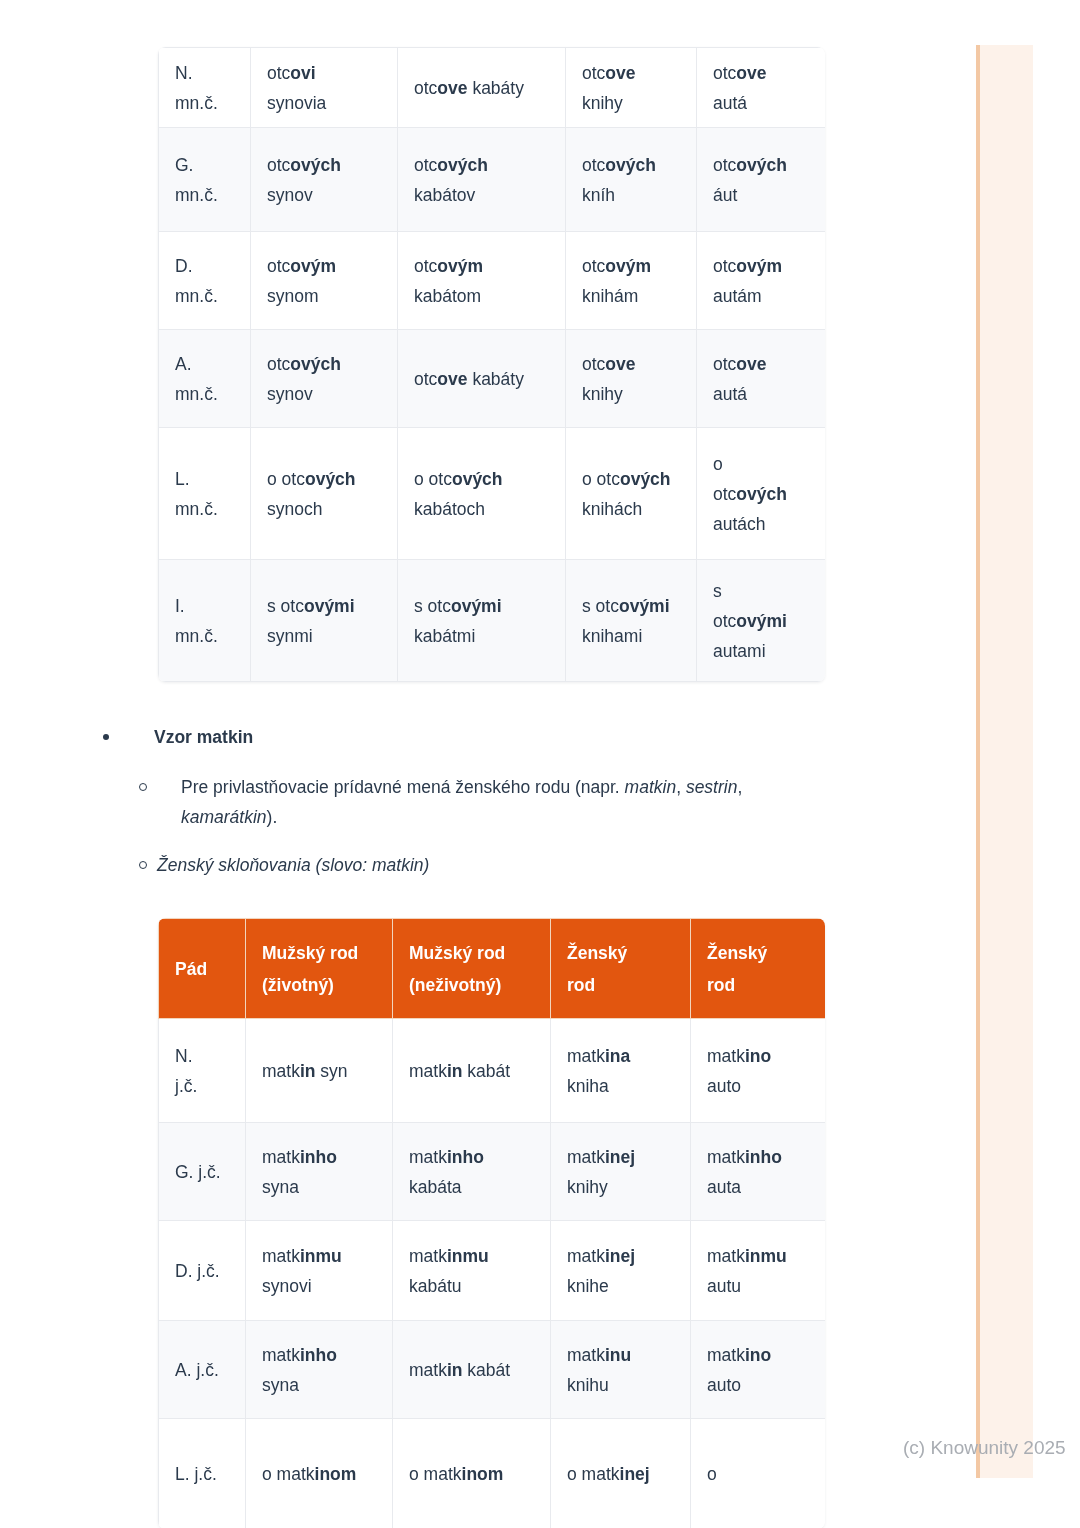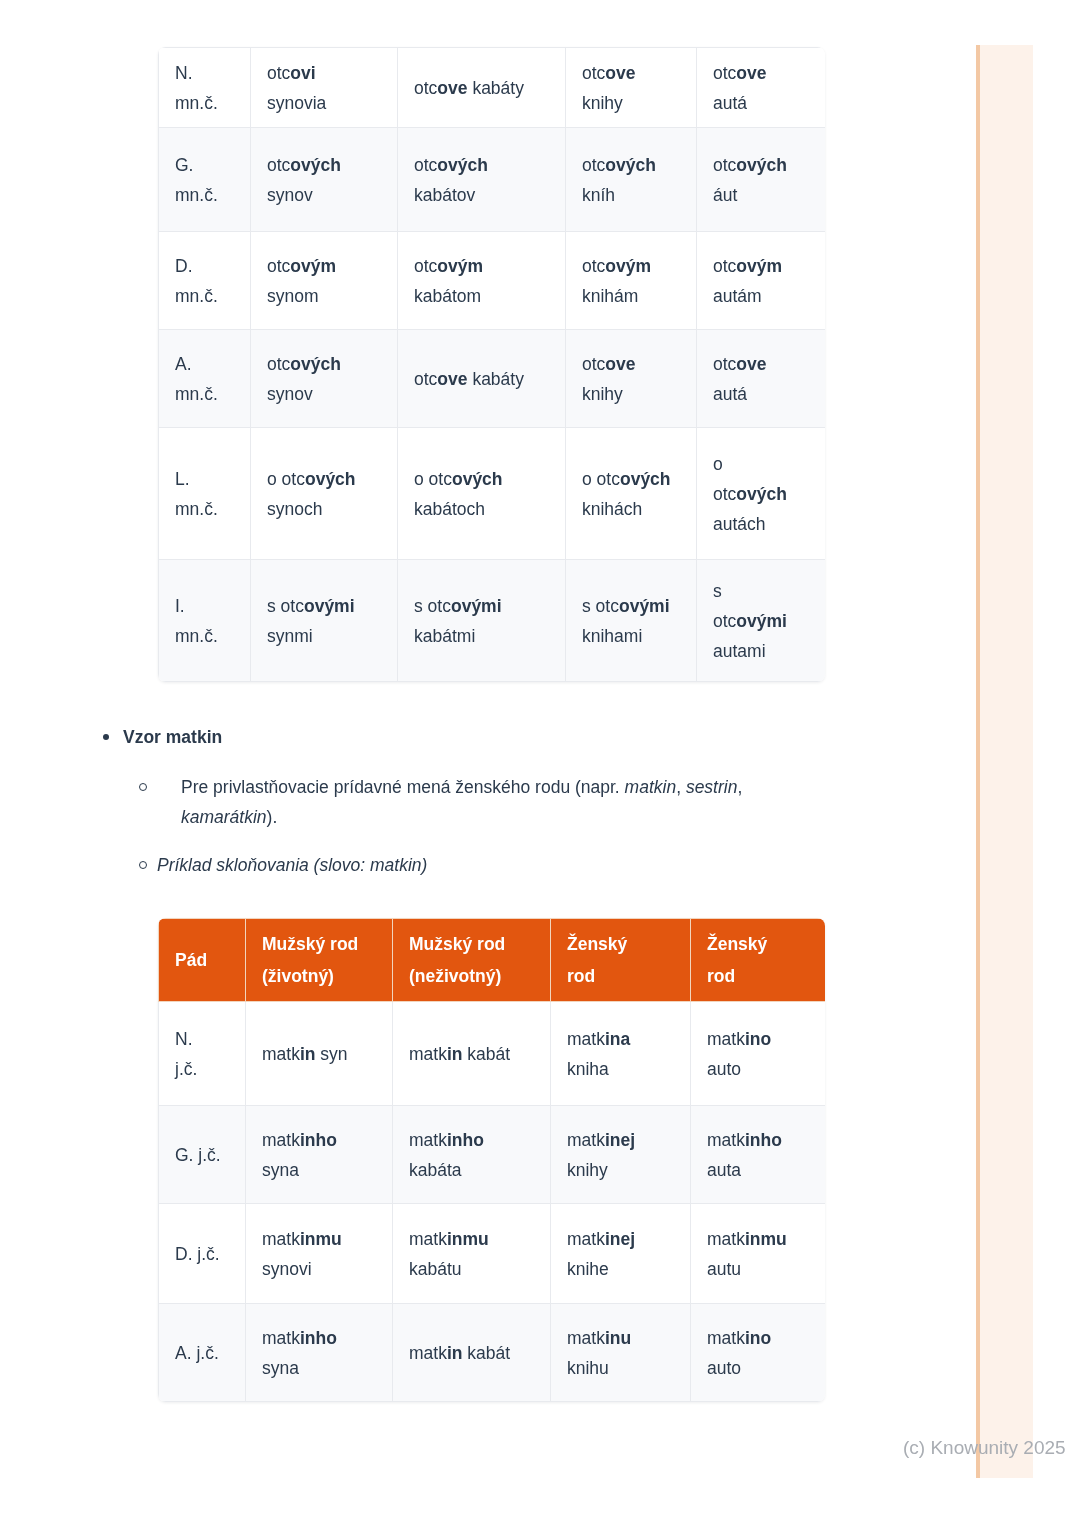--- a/index.html
+++ b/index.html
@@ -49,39 +49,39 @@
     background:var(--accent_orange);
     color:#ffffff;
     font-weight:700;
     line-height:32px;
     border-color:var(--header_divider);
   }
   
   .t1 tr.rA{height:80px;}  .t1 tr.rB{height:104px;}
   .t1 tr.rC{height:98px;}  .t1 tr.rD{height:98px;}
   .t1 tr.rE{height:132px;} .t1 tr.rF{height:122px;}
-  .t2 tr.hd{height:83px;padding-left:12px;}
+  .t2 tr.hd{height:100px;padding-left:12px;}
   .t2 tr.rA{height:104px;} .t2 tr.rB{height:98px;margin-top:20px;}
   .t2 tr.rC{height:100px;padding-left:20px;} .t2 tr.rD{height:98px;padding-left:11px;}
   .t2 tr.rE{height:110px;}
   
   .t1 col.c1{width:92px;} .t1 col.c2{width:147px;} .t1 col.c3{width:168px;}
   .t1 col.c4{width:131px;} .t1 col.c5{width:129px;}
   .t2 col.c1{width:87px;} .t2 col.c2{width:147px;} .t2 col.c3{width:158px;}
   .t2 col.c4{width:140px;} .t2 col.c5{width:135px;}
 
   
   .bullet{position:absolute;display:flex;align-items:flex-start;}
   .bullet .txt{line-height:30px;}
   .b-l1{left:103px;top:722px;}
   .b-l1 .marker{
     width:6px;height:6px;border-radius:50%;
     background:var(--text_dark);margin:12px 14px 0 0;flex:0 0 auto;
   }
-  .b-l1 .txt{font-weight:700;}
+  .b-l1 .txt{font-weight:700;margin-left:31px;}
   .b-l2{left:139px;}
   .b-l2 .marker{
     width:8px;height:8px;border-radius:50%;
     border:1.6px solid var(--text_dark);background:transparent;
     margin:11px 10px 0 0;flex:0 0 auto;
   }
   .b-sub1{top:772px;}
   .b-sub1 .txt{width:624px;margin-left:24px;}
   .b-sub2{top:850px;}
 
@@ -191,21 +191,21 @@
   <span class="marker"></span>
   <div class="txt"><span class="bold">Vzor matkin</span></div>
 </div>
 <div class="bullet b-l2 b-sub1">
   <span class="marker"></span>
   <div class="txt"><span>Pre privlastňovacie prídavné mená ženského rodu (napr. </span><span class="italic">matkin</span><span>, </span><span class="italic">sestrin</span><span>,
 </span><span class="italic">kamarátkin</span><span>).</span></div>
 </div>
 <div class="bullet b-l2 b-sub2">
   <span class="marker"></span>
-  <div class="txt"><span class="italic">Príklad skloňovania (slovo: matkin)</span></div>
+  <div class="txt"><span class="italic">Ženský skloňovania (slovo: matkin)</span></div>
 </div>
 
 <div class="twrap t2wrap">
   <table class="dtable t2">
     <colgroup>
         <col class="c1">
         <col class="c2">
         <col class="c3">
         <col class="c4">
         <col class="c5">
@@ -259,18 +259,25 @@
       <tr class="rD">
         <td class="case">A. j.č.</td>
         <td><span>matk</span><span class="bold">inho</span><span>
 syna</span></td>
         <td><span>matk</span><span class="bold">in</span><span> kabát</span></td>
         <td><span>matk</span><span class="bold">inu</span><span>
 knihu</span></td>
         <td><span>matk</span><span class="bold">ino</span><span>
 auto</span></td>
       </tr>
+      <tr class="rE">
+        <td class="case">L. j.č.</td>
+        <td><span>o matk</span><span class="bold">inom</span></td>
+        <td><span>o matk</span><span class="bold">inom</span></td>
+        <td><span>o matk</span><span class="bold">inej</span></td>
+        <td><span>o</span></td>
+      </tr>
     </tbody>
   </table>
 </div>
 
 <div class="stripe"></div>
 <div class="footer">(c) Knowunity 2025</div>
 
 </body></html>

